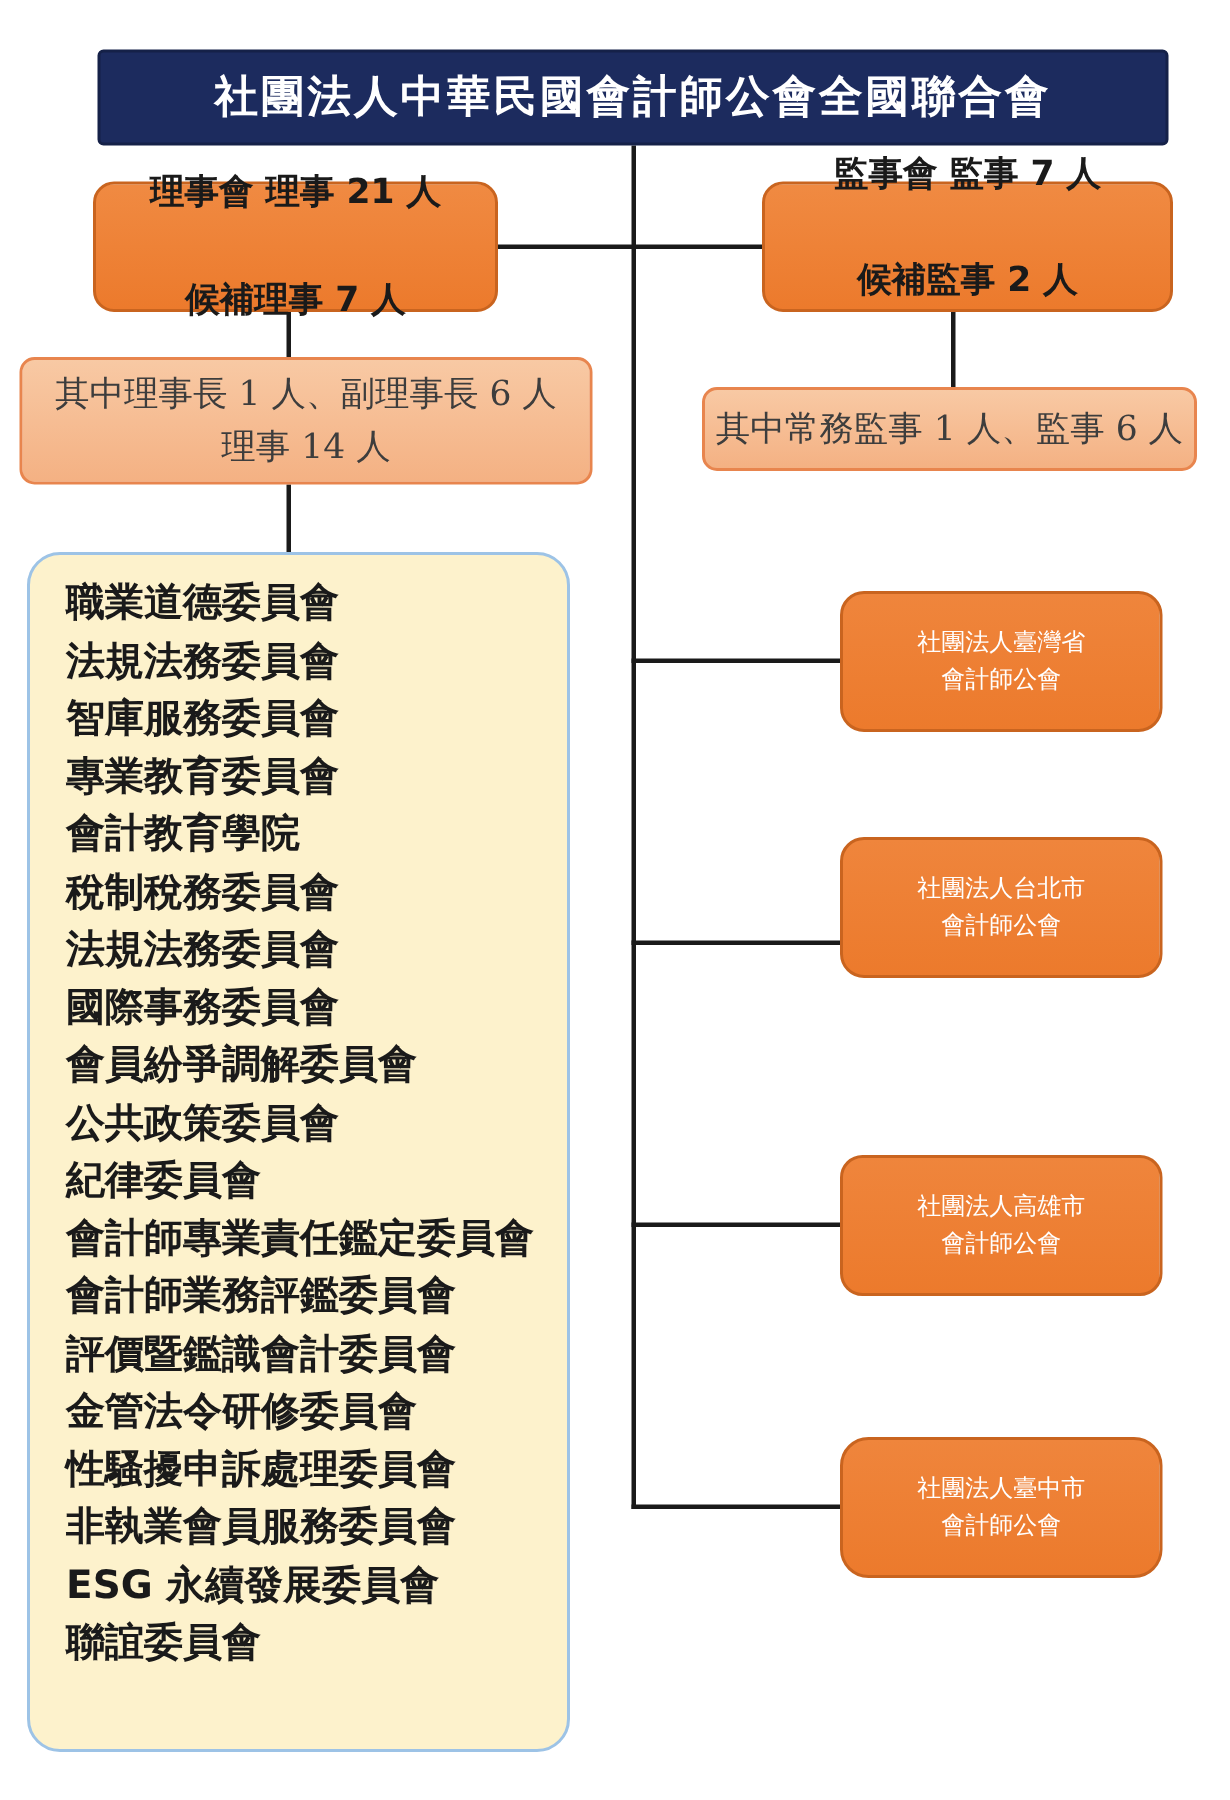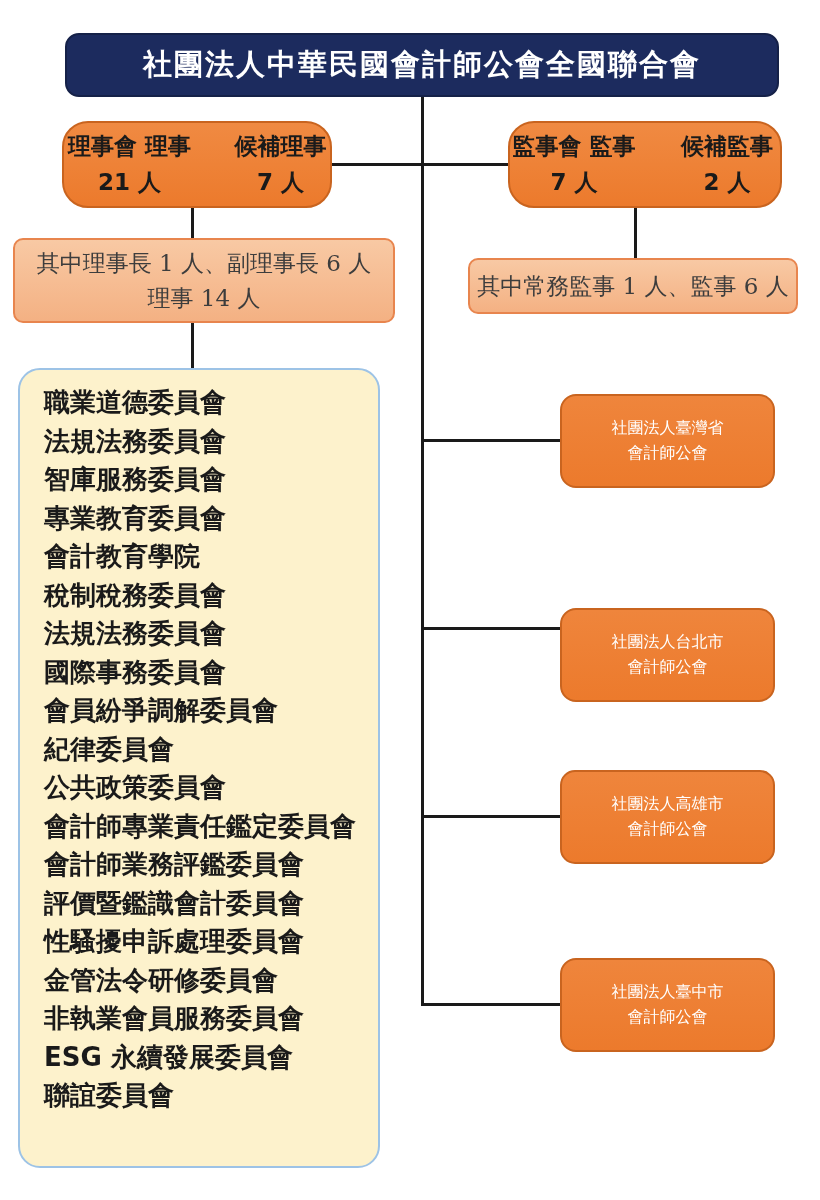--- a/index.html
+++ b/index.html
@@ -12,35 +12,35 @@
   html,body{margin:0;padding:0;background:#ffffff;}
   body{font-family:"DejaVu Sans","Liberation Sans",sans-serif;}
   .canvas{position:relative;width:820px;height:1200px;background:#ffffff;overflow:hidden;}
 
   
   .conn{position:absolute;background:var(--line);}
 
   
   .banner{
     position:absolute;left:65px;top:33px;width:714px;height:64px;
-    background:var(--navy);border:2px solid var(--navy-border);border-radius:14px;
+    background:var(--navy);border:2px solid var(--navy-border);border-radius:4px;
     box-sizing:border-box;display:flex;align-items:center;justify-content:center;
     color:#ffffff;font-family:"DejaVu Serif","Liberation Serif",serif;
     font-size:29px;font-weight:700;letter-spacing:2px;white-space:nowrap;
   }
 
   
   .board-box{
     position:absolute;background:linear-gradient(180deg,#f08a42,#ec7a2c);
-    border:2px solid var(--orange-border);border-radius:26px;box-sizing:border-box;
-    display:flex;flex-direction:row;align-items:center;justify-content:center;
+    border:2px solid var(--orange-border);border-radius:14px;box-sizing:border-box;
+    display:flex;flex-direction:column;align-items:center;justify-content:center;
     color:var(--ink);font-size:23px;font-weight:700;line-height:1.55;text-align:center;gap:36px;
   }
   .board-directors{left:62px;top:121px;width:270px;height:87px;}
-  .board-supervisors{left:508px;top:121px;width:274px;height:87px;}
+  .board-supervisors{left:508px;top:121px;width:274px;height:87px;justify-content:flex-end;}
 
   
   .detail-box{
     position:absolute;background:linear-gradient(180deg,var(--salmon-top),var(--salmon-bottom));
     border:2px solid var(--salmon-border);border-radius:10px;box-sizing:border-box;
     display:flex;flex-direction:column;align-items:center;justify-content:center;
     color:var(--ink-soft);font-family:"DejaVu Serif","Liberation Serif",serif;
     font-size:23px;font-weight:400;line-height:1.5;text-align:center;white-space:nowrap;
   }
   .detail-directors{left:13px;top:238px;width:382px;height:85px;}
@@ -57,21 +57,21 @@
   }
 
   
   .regional-box{
     position:absolute;left:560px;width:215px;height:94px;
     background:linear-gradient(180deg,#ef853c,#ec7a2c);
     border:2px solid var(--orange-border);border-radius:16px;box-sizing:border-box;
     display:flex;flex-direction:column;align-items:center;justify-content:center;
     color:#ffffff;font-size:16px;font-weight:400;line-height:1.55;text-align:center;white-space:nowrap;
   }
-  .regional-0{top:394px;} .regional-1{top:608px;} .regional-2{top:770px;border-radius:15px;} .regional-3{top:958px;}
+  .regional-0{top:394px;} .regional-1{top:558px;} .regional-2{top:770px;border-radius:15px;} .regional-3{top:958px;border-radius:19px;}
 </style>
 </head>
 <body>
 
 <div class="canvas">
 
   <div class="conn" style="left:421px;top:97px;width:3px;height:909px;"></div>
   <div class="conn" style="left:332px;top:163px;width:178px;height:3px;"></div>
   <div class="conn" style="left:191px;top:208px;width:3px;height:30px;"></div>
   <div class="conn" style="left:191px;top:323px;width:3px;height:45px;"></div>
@@ -107,27 +107,27 @@
   <div class="committees">
       <div class="committee-item">職業道德委員會</div>
       <div class="committee-item">法規法務委員會</div>
       <div class="committee-item">智庫服務委員會</div>
       <div class="committee-item">專業教育委員會</div>
       <div class="committee-item">會計教育學院</div>
       <div class="committee-item">稅制稅務委員會</div>
       <div class="committee-item">法規法務委員會</div>
       <div class="committee-item">國際事務委員會</div>
       <div class="committee-item">會員紛爭調解委員會</div>
+      <div class="committee-item">公共政策委員會</div>
       <div class="committee-item">紀律委員會</div>
-      <div class="committee-item">公共政策委員會</div>
       <div class="committee-item">會計師專業責任鑑定委員會</div>
       <div class="committee-item">會計師業務評鑑委員會</div>
       <div class="committee-item">評價暨鑑識會計委員會</div>
+      <div class="committee-item">金管法令研修委員會</div>
       <div class="committee-item">性騷擾申訴處理委員會</div>
-      <div class="committee-item">金管法令研修委員會</div>
       <div class="committee-item">非執業會員服務委員會</div>
       <div class="committee-item">ESG 永續發展委員會</div>
       <div class="committee-item">聯誼委員會</div>
     </div>
 
   <div class="regional-box regional-0">
     <span>社團法人臺灣省</span>
     <span>會計師公會</span>
   </div>
   <div class="regional-box regional-1">

